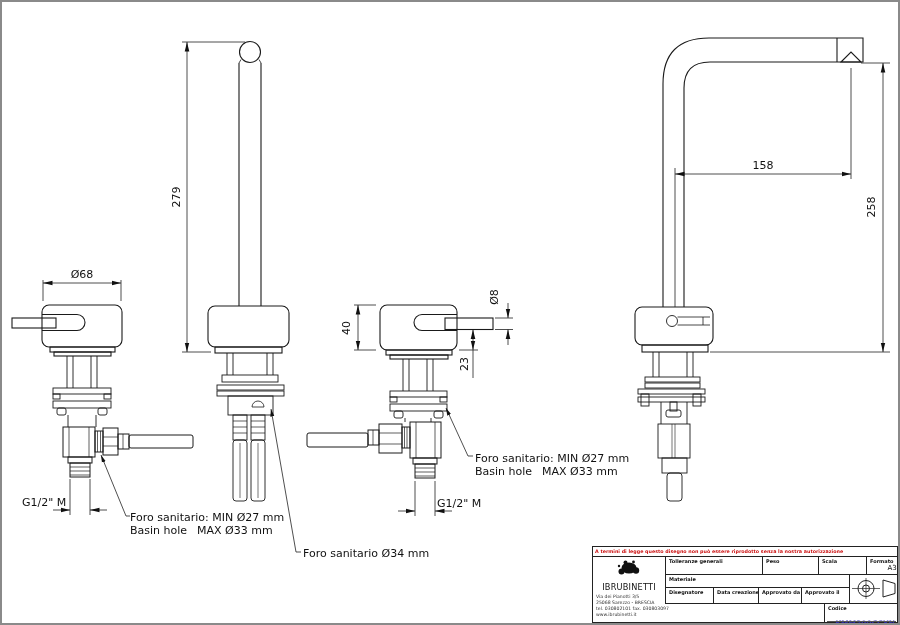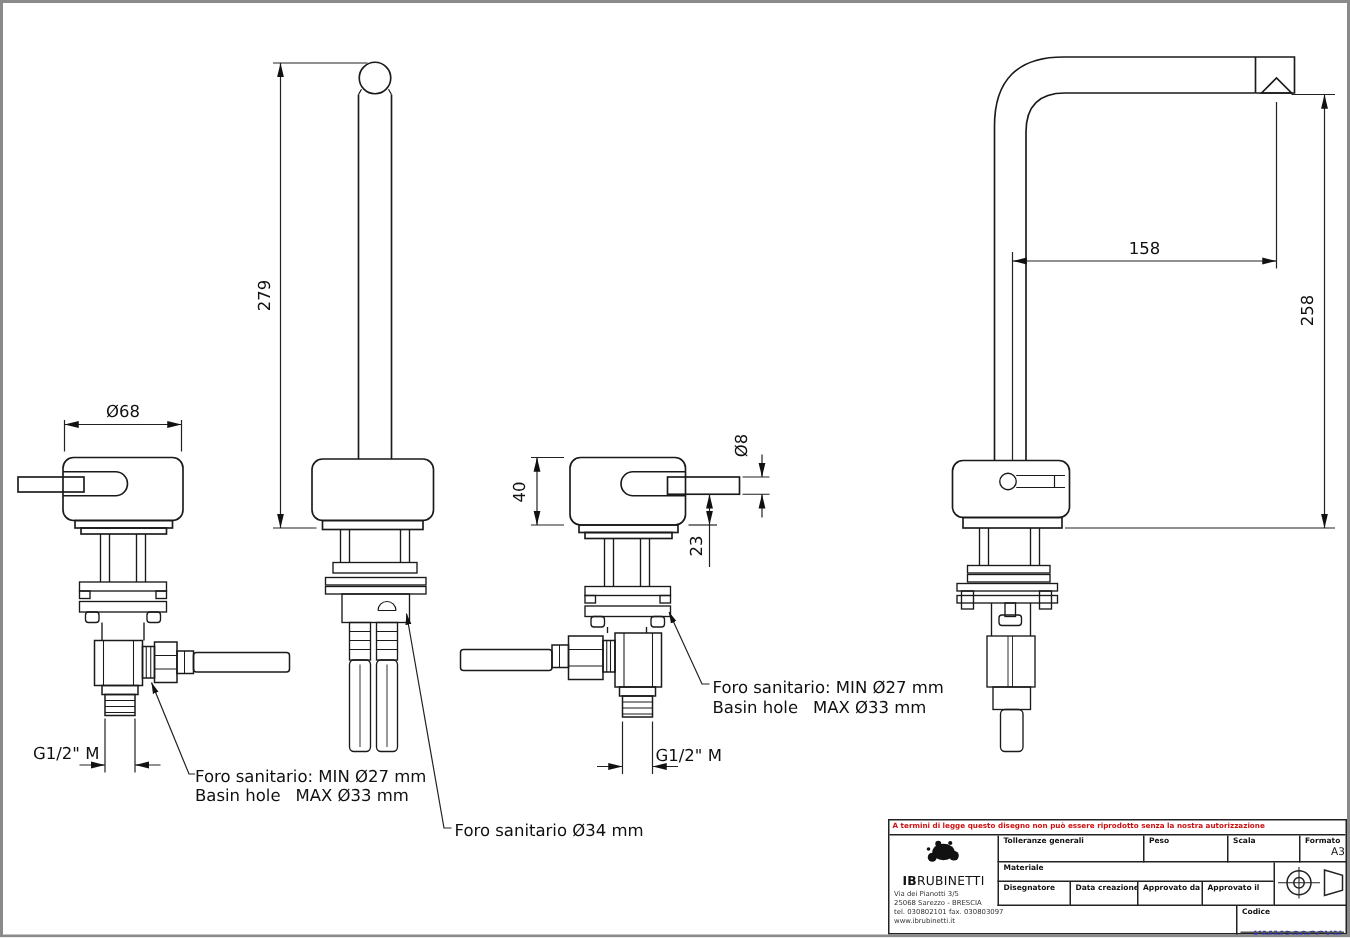--- a/index.html
+++ b/index.html
@@ -8,21 +8,21 @@
   svg text{user-select:none;}
   .dimtxt{font-family:"DejaVu Sans",sans-serif;font-size:11px;fill:#111;}
   .notetxt{font-family:"DejaVu Sans",sans-serif;font-size:11px;fill:#111;}
 
   
   .tb{position:absolute;left:592px;top:546px;width:306px;height:77px;box-sizing:border-box;border:1px solid #222;background:#fff;z-index:4;}
   .tb-disclaimer{position:absolute;left:0;top:0;width:100%;height:10px;box-sizing:border-box;border-bottom:1px solid #222;
      font-size:4.8px;font-weight:bold;color:#cc1111;line-height:9px;padding-left:2px;white-space:nowrap;overflow:hidden;}
   .tb-logo{position:absolute;left:0;top:10px;width:72px;height:67px;box-sizing:border-box;text-align:center;}
   .tb-brand{display:block;margin-top:1px;font-size:8.2px;letter-spacing:0.2px;color:#111;white-space:nowrap;}
-  .tb-brand b{font-weight:bold;}
+  .tb-brand b{font-weight:normal;}
   .tb-address{display:block;text-align:left;padding:2px 0 0 3px;font-size:4.6px;line-height:6px;color:#333;white-space:nowrap;}
   .tb-cell{position:absolute;box-sizing:border-box;border-left:1px solid #222;border-bottom:1px solid #222;padding:1px 0 0 3px;overflow:hidden;}
   .tb-label{display:block;font-size:5px;font-weight:bold;color:#111;line-height:6px;white-space:nowrap;}
   .tb-blue{font-style:italic;font-weight:bold;color:#2b2bb4;white-space:nowrap;}
   .tb-rule{position:absolute;left:2px;right:3px;bottom:2px;border-bottom:1px solid #555;}
   .nb{border-bottom:none;}
 </style>
 </head>
 <body>
 

